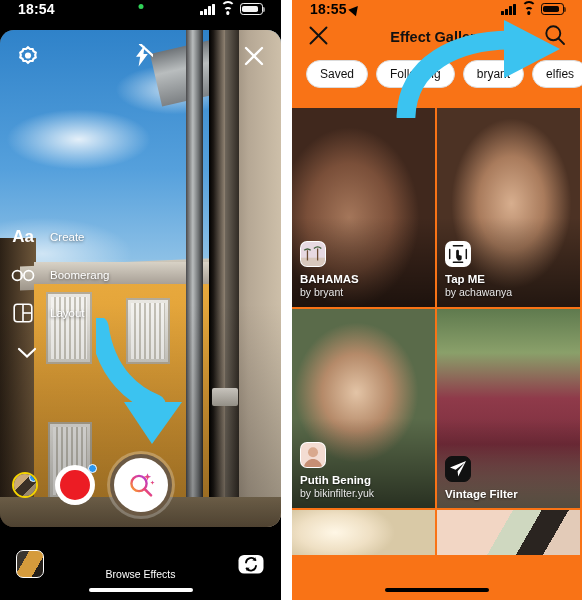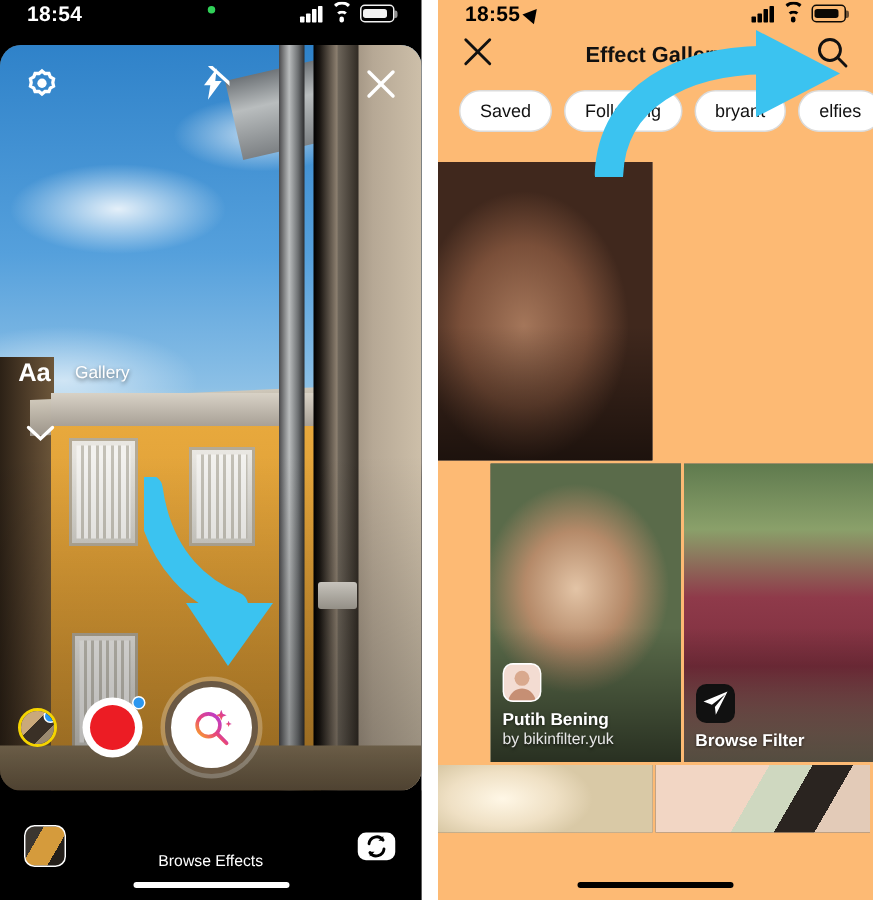--- a/index.html
+++ b/index.html
@@ -130,21 +130,21 @@
   .cam-top {
     position:absolute; left:0; top:0; width:100%; height:52px;
     display:flex; align-items:center; justify-content:space-between;
     padding: 0 16px; z-index: 6;
   }
   .cam-ico { color:#fff; cursor:pointer; display:flex; align-items:center; justify-content:center; }
   .gear { width:24px; height:24px; }
   .gear svg, .flash svg, .xmark svg { display:block; }
 
   
-  .modes { position:absolute; left:10px; top:200px; z-index:6; }
+  .modes { position:absolute; left:10px; top:188px; z-index:6; }
   .mode-row { display:flex; align-items:center; height:38px; gap:14px; cursor:pointer; }
   .mode-ico { width:26px; display:flex; align-items:center; justify-content:center;
     color:#fff; font-weight:bold; font-size:17px; }
   .mode-lbl { color:#fff; font-size:11.5px; text-shadow: 0 1px 3px rgba(0,0,0,.55); }
   .chev { margin-left:4px; margin-top:4px; color:#fff; }
 
   
   .cam-bottom {
     position:absolute; left:0; bottom:10px; width:100%; height:64px; z-index:7;
     display:flex; align-items:center;
@@ -185,21 +185,21 @@
   .flip-btn { width:28px;height:28px; color:#fff; }
   .home-ind {
     position:absolute; left:50%; transform:translateX(-50%); bottom:8px;
     width:104px; height:4.5px; border-radius:3px; background:#fff;
   }
   .home-ind.dark-bar { background:#000; }
 
   
   .phone-right {
     position:absolute; left:292px; top:0; width:290px; height:600px;
-    background:#fdba74; overflow:hidden;
+    background:#f97316; overflow:hidden;
   }
   .gal-header {
     position:relative; height:38px; display:flex; align-items:center;
     justify-content:space-between; padding: 0 16px;
   }
   .gal-title { position:absolute; left:50%; transform:translateX(-50%);
     font-size:14.5px; font-weight:bold; color:#111; }
   .tabs {
     display:flex; gap:8px; padding: 4px 10px 20px 14px; overflow:hidden;
   }
@@ -308,21 +308,40 @@
           <svg width="22" height="22" viewBox="0 0 22 22" stroke="#fff" stroke-width="2.3" stroke-linecap="round">
             <line x1="3" y1="3" x2="19" y2="19"></line>
               <line x1="19" y1="3" x2="3" y2="19"></line>
           </svg>
         </div>
       </div>
 
       <div class="modes">
         <div class="mode-row">
           <span class="mode-ico">Aa</span>
-          <span class="mode-lbl">Gallery</span>
+          <span class="mode-lbl">Create</span>
+        </div>
+        <div class="mode-row">
+          <span class="mode-ico">
+            <svg width="24" height="13" viewBox="0 0 24 13" fill="none" stroke="#fff" stroke-width="1.7">
+              <circle cx="6.3" cy="6.5" r="4.8"></circle>
+                <circle cx="17.7" cy="6.5" r="4.8"></circle>
+            </svg>
+          </span>
+          <span class="mode-lbl">Boomerang</span>
+        </div>
+        <div class="mode-row">
+          <span class="mode-ico">
+            <svg width="20" height="20" viewBox="0 0 20 20" fill="none" stroke="#fff" stroke-width="1.6">
+              <rect x="1.2" y="1.2" width="17.6" height="17.6" rx="3"></rect>
+              <line x1="10" y1="1.2" x2="10" y2="18.8"></line>
+              <line x1="10" y1="10" x2="18.8" y2="10"></line>
+            </svg>
+          </span>
+          <span class="mode-lbl">Layout</span>
         </div>
         <div class="mode-row">
           <span class="mode-ico chev">
             <svg width="20" height="12" viewBox="0 0 20 12" fill="none" stroke="#fff" stroke-width="2.2" stroke-linecap="round">
               <polyline points="2,2 10,9.5 18,2"></polyline>
             </svg>
           </span>
         </div>
       </div>
 
@@ -422,25 +441,54 @@
       <div class="tab">bryant</div>
       <div class="tab">elfies</div>
 
     </div>
 
     <div class="grid">
       <div class="grid-row">
         <div class="card">
           <div class="photo ph-bahamas"></div>
           <div class="vig"></div>
-        </div>
-
-      </div>
-
-      <div class="grid-row" style="margin-top:2px;margin-left:35px;">
+          <div class="card-meta">
+            <div class="card-icon">
+              <svg width="26" height="26" viewBox="0 0 26 26">
+                <rect width="26" height="26" fill="#e7d9e2"></rect>
+                <rect y="17" width="26" height="9" fill="#d9c8bd"></rect>
+                <path d="M7 20V9" stroke="#6b4b33" stroke-width="1.4"></path>
+                <path d="M3.5 9q3.5-3 7 0" stroke="#3f5e3a" stroke-width="1.5" fill="none"></path>
+                <path d="M18 20V7" stroke="#6b4b33" stroke-width="1.4"></path>
+                <path d="M14 7q4-3.4 8 0" stroke="#3f5e3a" stroke-width="1.5" fill="none"></path>
+              </svg>
+            </div>
+            <div class="card-name">BAHAMAS</div>
+            <div class="card-by">by bryant</div>
+          </div>
+        </div>
+
+        <div class="card">
+          <div class="photo ph-tapme"></div>
+          <div class="vig"></div>
+          <div class="card-meta">
+            <div class="card-icon">
+              <svg width="26" height="26" viewBox="0 0 26 26">
+                <rect width="26" height="26" fill="#fff"></rect>
+                <path d="M8 4h10M4 8v10M22 8v10M8 22h10" stroke="#111" stroke-width="1.6" fill="none" stroke-linecap="round"></path>
+                <path d="M11 17v-7a1.5 1.5 0 0 1 3 0v4l3 .8v3.2a2 2 0 0 1-2 2h-2z" fill="#111"></path>
+              </svg>
+            </div>
+            <div class="card-name">Tap ME</div>
+            <div class="card-by">by achawanya</div>
+          </div>
+        </div>
+      </div>
+
+      <div class="grid-row" style="margin-top:2px;">
         <div class="card">
           <div class="photo ph-putih"></div>
           <div class="vig"></div>
           <div class="card-meta">
             <div class="card-icon">
               <svg width="26" height="26" viewBox="0 0 26 26">
                 <rect width="26" height="26" fill="#f3dcd2"></rect>
                 <circle cx="13" cy="10" r="5.4" fill="#d9a98e"></circle>
                 <path d="M3 26c1.6-6 6-8.6 10-8.6S21.4 20 23 26z" fill="#c68f74"></path>
               </svg>
@@ -452,21 +500,21 @@
 
         <div class="card">
           <div class="photo ph-vintage"></div>
           <div class="vig"></div>
           <div class="card-meta">
             <div class="card-icon" style="background:#111;border-color:#111;">
               <svg width="18" height="18" viewBox="0 0 18 18" fill="#fff">
                 <path d="M17 1 1 7.6l5.6 2.2L15.4 3 8.6 11.3l.6 5.2z"></path>
               </svg>
             </div>
-            <div class="card-name">Browse Filter</div>
+            <div class="card-name">Vintage Filter</div>
           </div>
         </div>
       </div>
 
       <div class="grid-row r3" style="margin-top:2px;">
         <div class="card">
           <div class="photo ph-flowers"></div>
         </div>
         <div class="card">
           <div class="photo ph-hands"></div>

